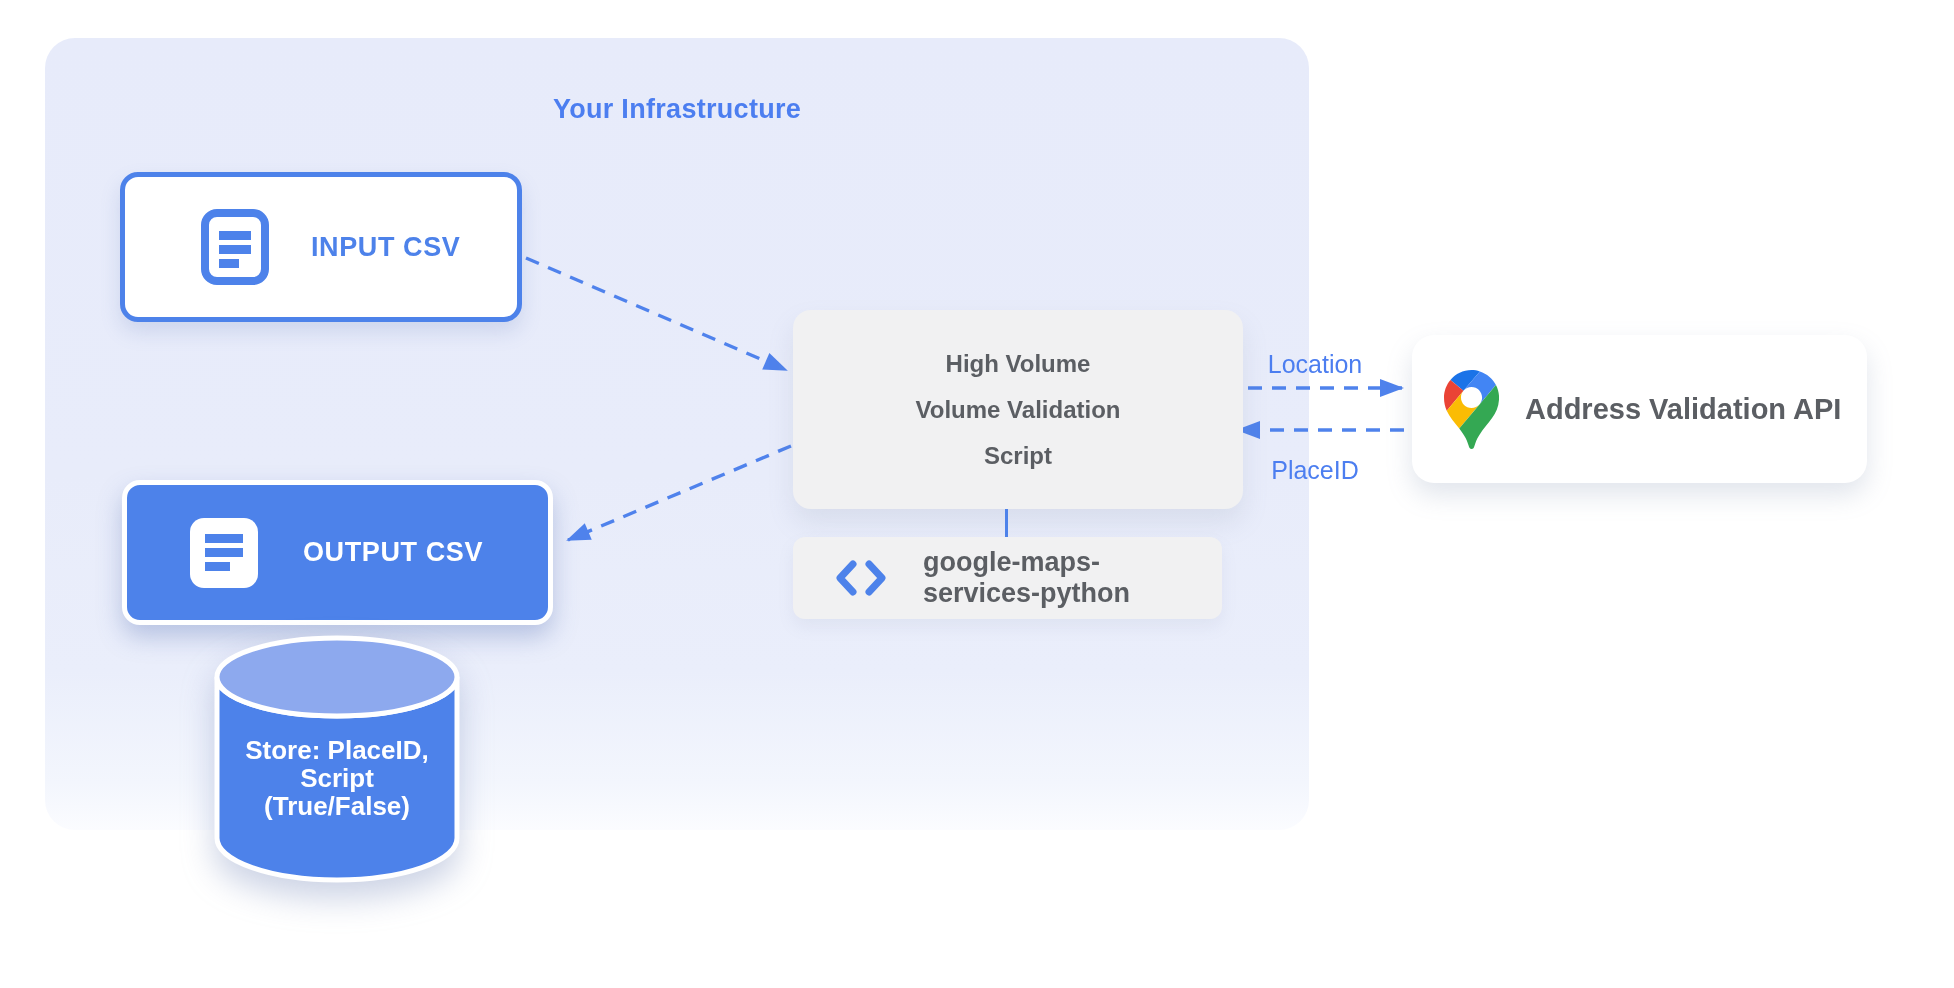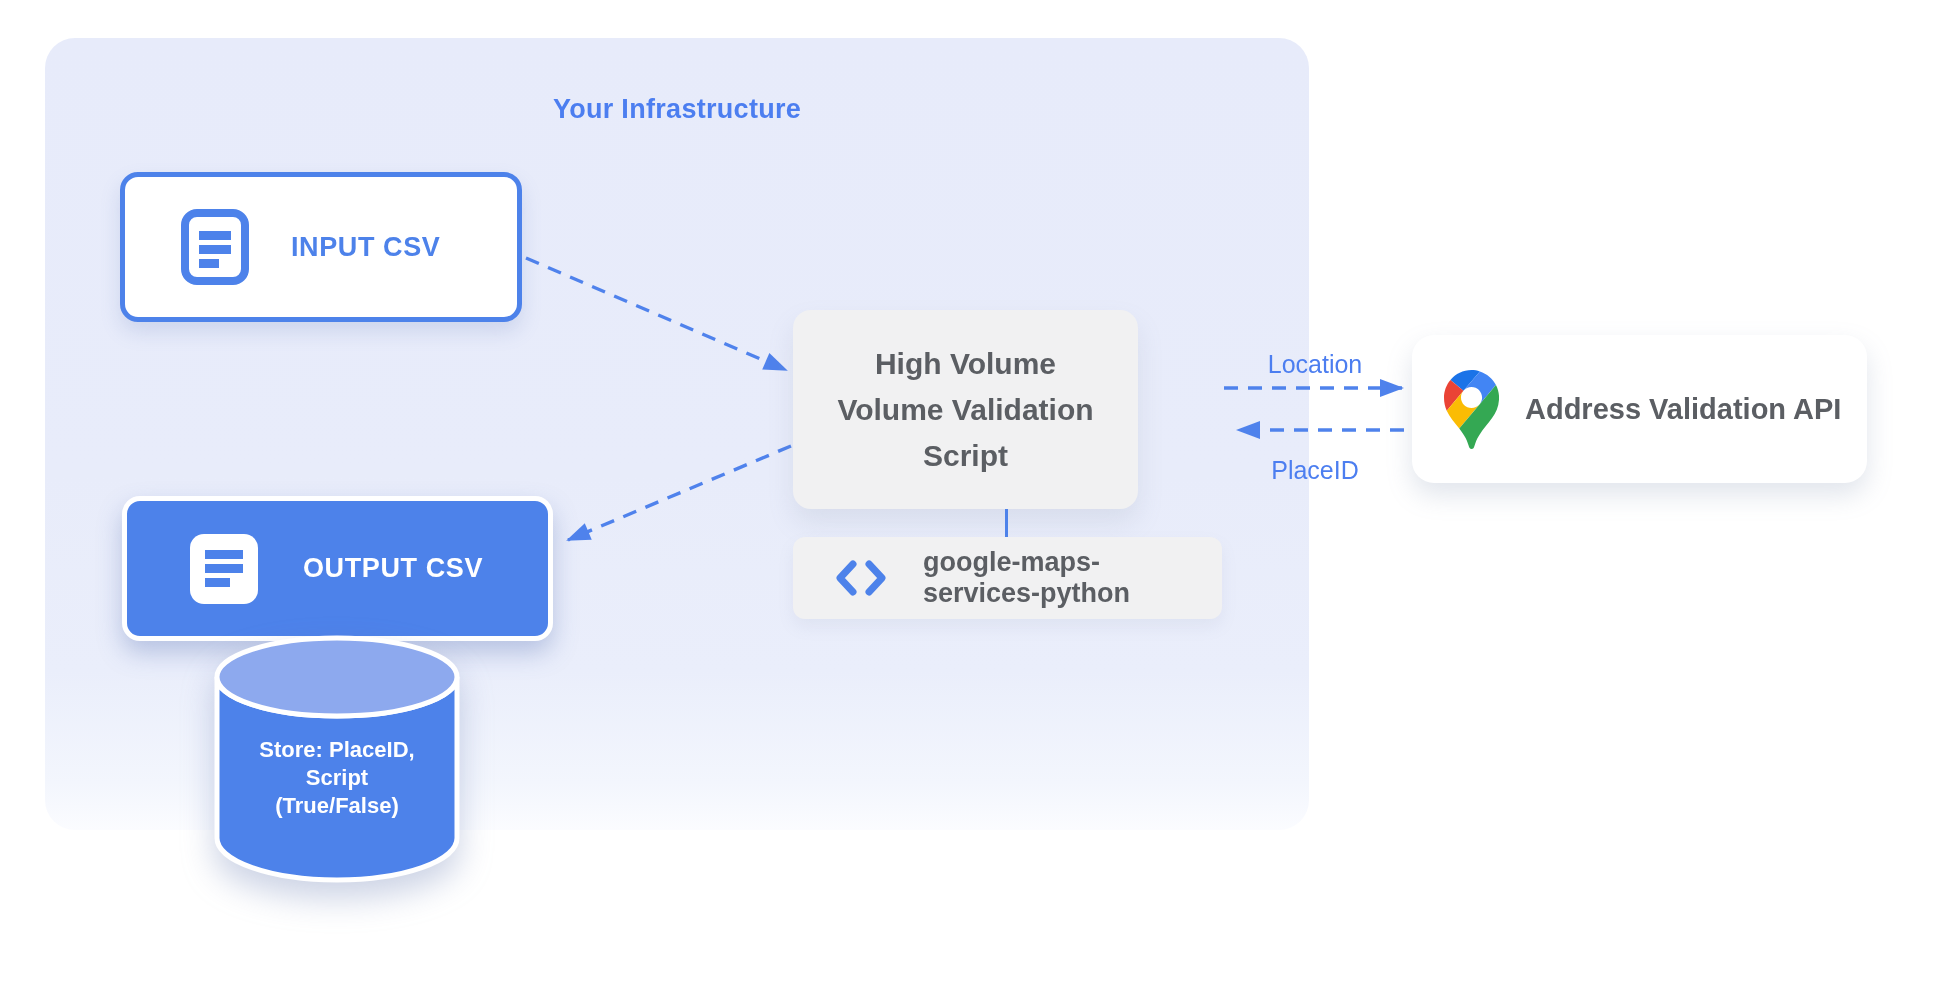--- a/index.html
+++ b/index.html
@@ -19,38 +19,38 @@
     color:#4c7ef0; font-size:27px; font-weight:bold; letter-spacing:0.3px;
   }
 
   
   .node { position:absolute; box-sizing:border-box; display:flex; align-items:center; }
 
   .input-csv {
     left:120px; top:172px; width:402px; height:150px;
     background:#ffffff; border:5px solid #4d82ea; border-radius:18px;
     box-shadow:0 10px 20px rgba(100,125,190,0.20);
-    padding-left:56px;
+    padding-left:76px;
   }
   .input-csv .label { color:#4d82ea; font-size:27px; font-weight:bold; letter-spacing:0.6px; margin-left:42px; }
 
   .output-csv {
-    left:122px; top:496px; width:431px; height:145px;
+    left:122px; top:480px; width:431px; height:145px;
     background:#4d82ea; border:5px solid #ffffff; border-radius:18px;
     box-shadow:0 12px 24px rgba(90,115,180,0.35);
     padding-left:62px;
   }
   .output-csv .label { color:#ffffff; font-size:27px; font-weight:bold; letter-spacing:0.6px; margin-left:44px; }
 
   .script-box {
-    left:793px; top:310px; width:345px; height:199px;
+    left:793px; top:310px; width:450px; height:199px;
     background:#f1f1f2; border-radius:18px;
     box-shadow:0 14px 26px rgba(130,140,170,0.16);
     flex-direction:column; justify-content:center;
-    color:#5b5e63; font-size:30px; font-weight:bold; line-height:46px; text-align:center;
+    color:#5b5e63; font-size:24px; font-weight:bold; line-height:46px; text-align:center;
   }
 
   .connector {
     position:absolute; left:1005px; top:509px; width:3px; height:28px; background:#4d82ea;
   }
 
   .library-box {
     left:793px; top:537px; width:429px; height:82px;
     background:#f1f1f2; border-radius:12px;
     box-shadow:0 8px 16px rgba(130,140,170,0.10);
@@ -66,21 +66,21 @@
   }
   .api-box .label { color:#5b5e63; font-size:29px; font-weight:bold; margin-left:26px; }
 
   .block-line { display:block; }
 
   
   .cylinder-svg { position:absolute; left:203px; top:630px; width:268px; height:266px;
     filter:drop-shadow(0 16px 16px rgba(110,130,180,0.35)); }
   .cylinder-text {
     position:absolute; left:203px; top:736px; width:268px; text-align:center;
-    color:#ffffff; font-size:22px; font-weight:bold; line-height:28px;
+    color:#ffffff; font-size:26px; font-weight:bold; line-height:28px;
   }
 
   
   .arrows { position:absolute; left:0; top:0; pointer-events:none; }
 
   .edge-label { position:absolute; color:#4c7ef0; font-size:25px; text-align:center; width:170px; }
   .edge-label.location { left:1230px; top:350px; }
   .edge-label.placeid  { left:1230px; top:456px; }
 
   .doc-icon-svg { display:block; }

